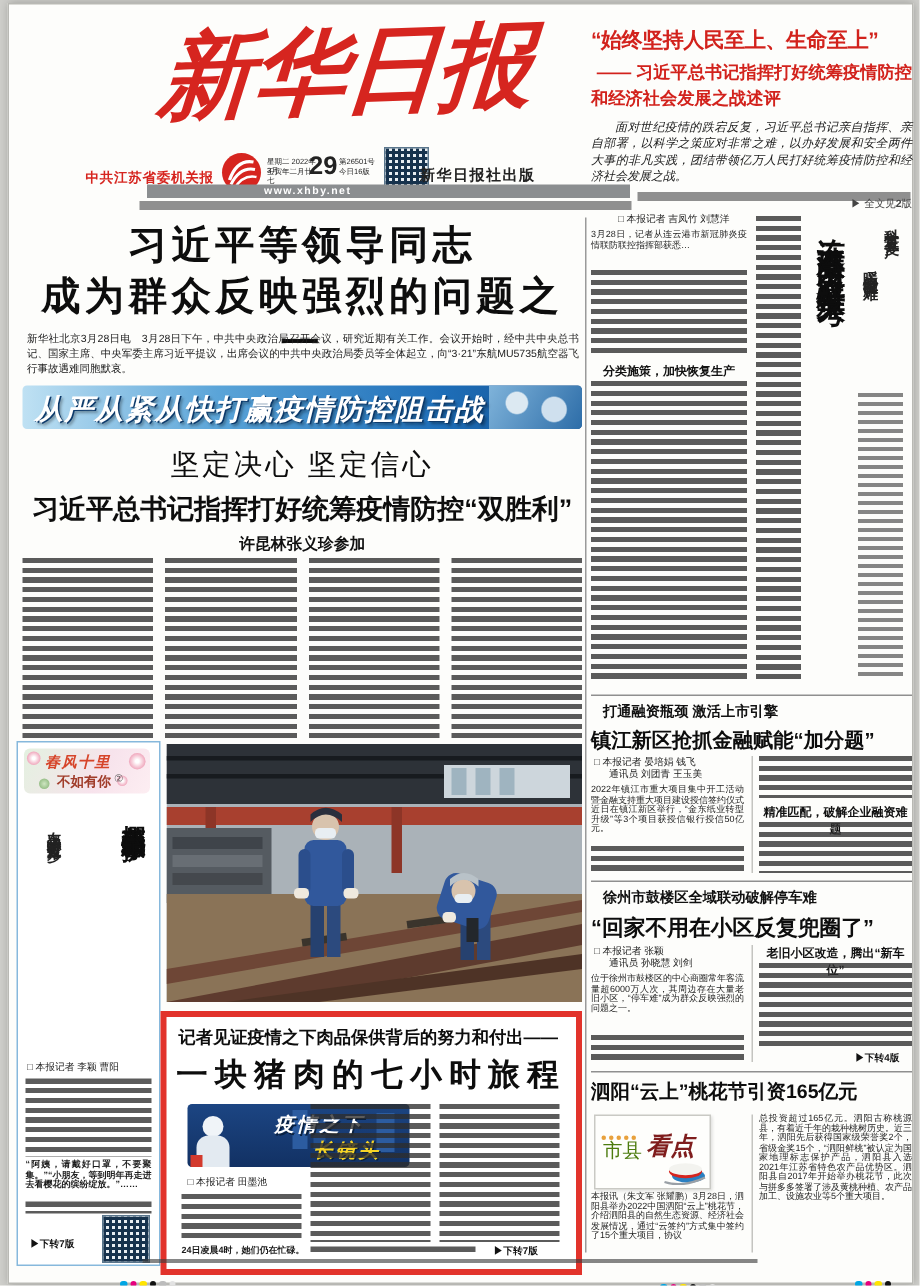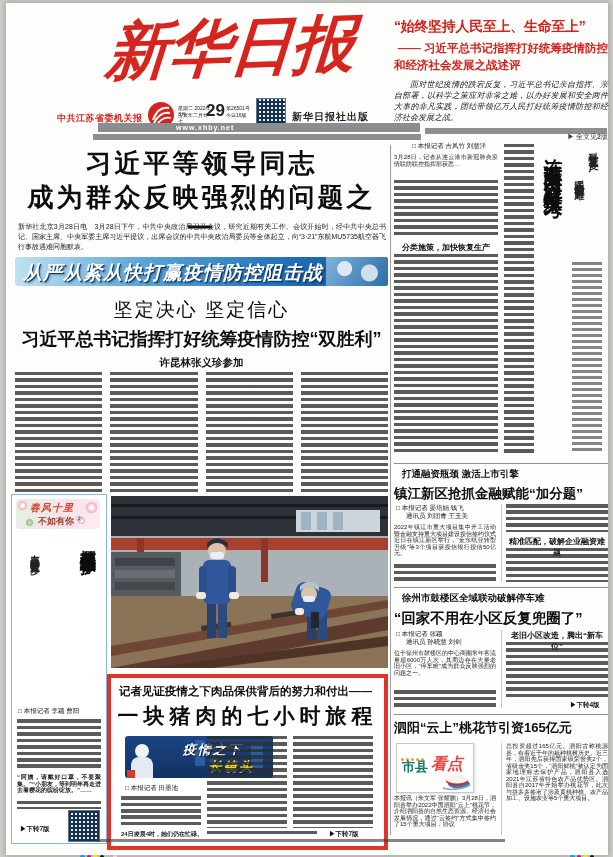--- a/index.html
+++ b/index.html
@@ -90,22 +90,22 @@
   .badge-t2{font-size:13px;font-weight:bold;color:#f5d327;font-style:italic;letter-spacing:2px;text-shadow:1px 1px 0 #09203f;}
   
   .r-kick{font-size:9.5px;font-weight:bold;color:#111;}
   .r-head{font-size:13.5px;font-weight:bold;color:#0d0d0d;white-space:nowrap;}
   .subhead{font-size:8px;font-weight:bold;color:#111;}
   .lyg-vh{font-size:19px;font-weight:bold;color:#0d0d0d;letter-spacing:3px;}
   .lyg-vk{font-size:10px;font-weight:bold;color:#222;letter-spacing:2px;}
   .frag{font-size:6px;line-height:6.5px;color:#1d1d1d;}
   
   .sxkd{border:1px solid #c9c9c4;background:#fefefc;box-shadow:1px 1px 2px rgba(0,0,0,.12);}
-  .sx-black{font-size:13px;font-weight:bold;color:#0f766e;}
-  .sx-red{font-size:16px;font-weight:bold;color:#ef4444;font-style:italic;}
+  .sx-black{font-size:13px;font-weight:normal;color:#4d7c0f;}
+  .sx-red{font-size:16px;font-weight:bold;color:#7f1d1d;font-style:italic;}
   .dotrow span{display:inline-block;width:3px;height:3px;border-radius:50%;background:#e8a13c;margin-right:2px;}
   
   .cmyk span{display:inline-block;width:4.5px;height:4.5px;border-radius:50%;margin-right:2px;}
 </style>
 </head>
 <body>
 
 <div class="abs page"></div>
 
 <div class="abs calli" style="left:106px;top:16px;">新华日报</div>
@@ -119,21 +119,21 @@
     <path d="M8 24 Q14 14 23 16" stroke="#fff" stroke-width="1.6" fill="none"></path>
   </svg>
 </div>
 
 <div class="abs tiny5" style="left:178px;top:105px;width:34px;">星期二 2022年3月</div>
 <div class="abs tiny5" style="left:178px;top:112px;width:34px;">壬寅年二月廿七</div>
 <div class="abs day" style="left:206px;top:102px;">29</div>
 <div class="abs tiny5" style="left:226px;top:105px;width:30px;">第26501号</div>
 <div class="abs tiny5" style="left:226px;top:112px;width:30px;">今日16版</div>
 <div class="abs qr" style="left:256px;top:98px;width:28px;height:28px;"></div>
-<div class="abs pub" style="left:292px;top:110px;">新华日报社出版</div>
+<div class="abs pub" style="left:280px;top:110px;">新华日报社出版</div>
 <div class="abs graybar" style="left:98px;top:123px;width:322px;height:9px;">
   <span class="abs web" style="left:78px;top:1px;">www.xhby.net</span>
 </div>
 <div class="abs hrule" style="left:93px;top:134px;width:328px;height:6px;"></div>
 <div class="abs hrule" style="left:425px;top:128px;width:182px;height:6px;"></div>
 
 <div class="abs" style="left:394px;top:18px;width:214px;">
   <div class="lead-h">“始终坚持人民至上、生命至上”</div>
   <div class="lead-d" style="margin-top:5px;text-align:right;">—— 习近平总书记指挥打好统筹疫情防控</div>
   <div class="lead-d" style="margin-top:2px;">和经济社会发展之战述评</div>

